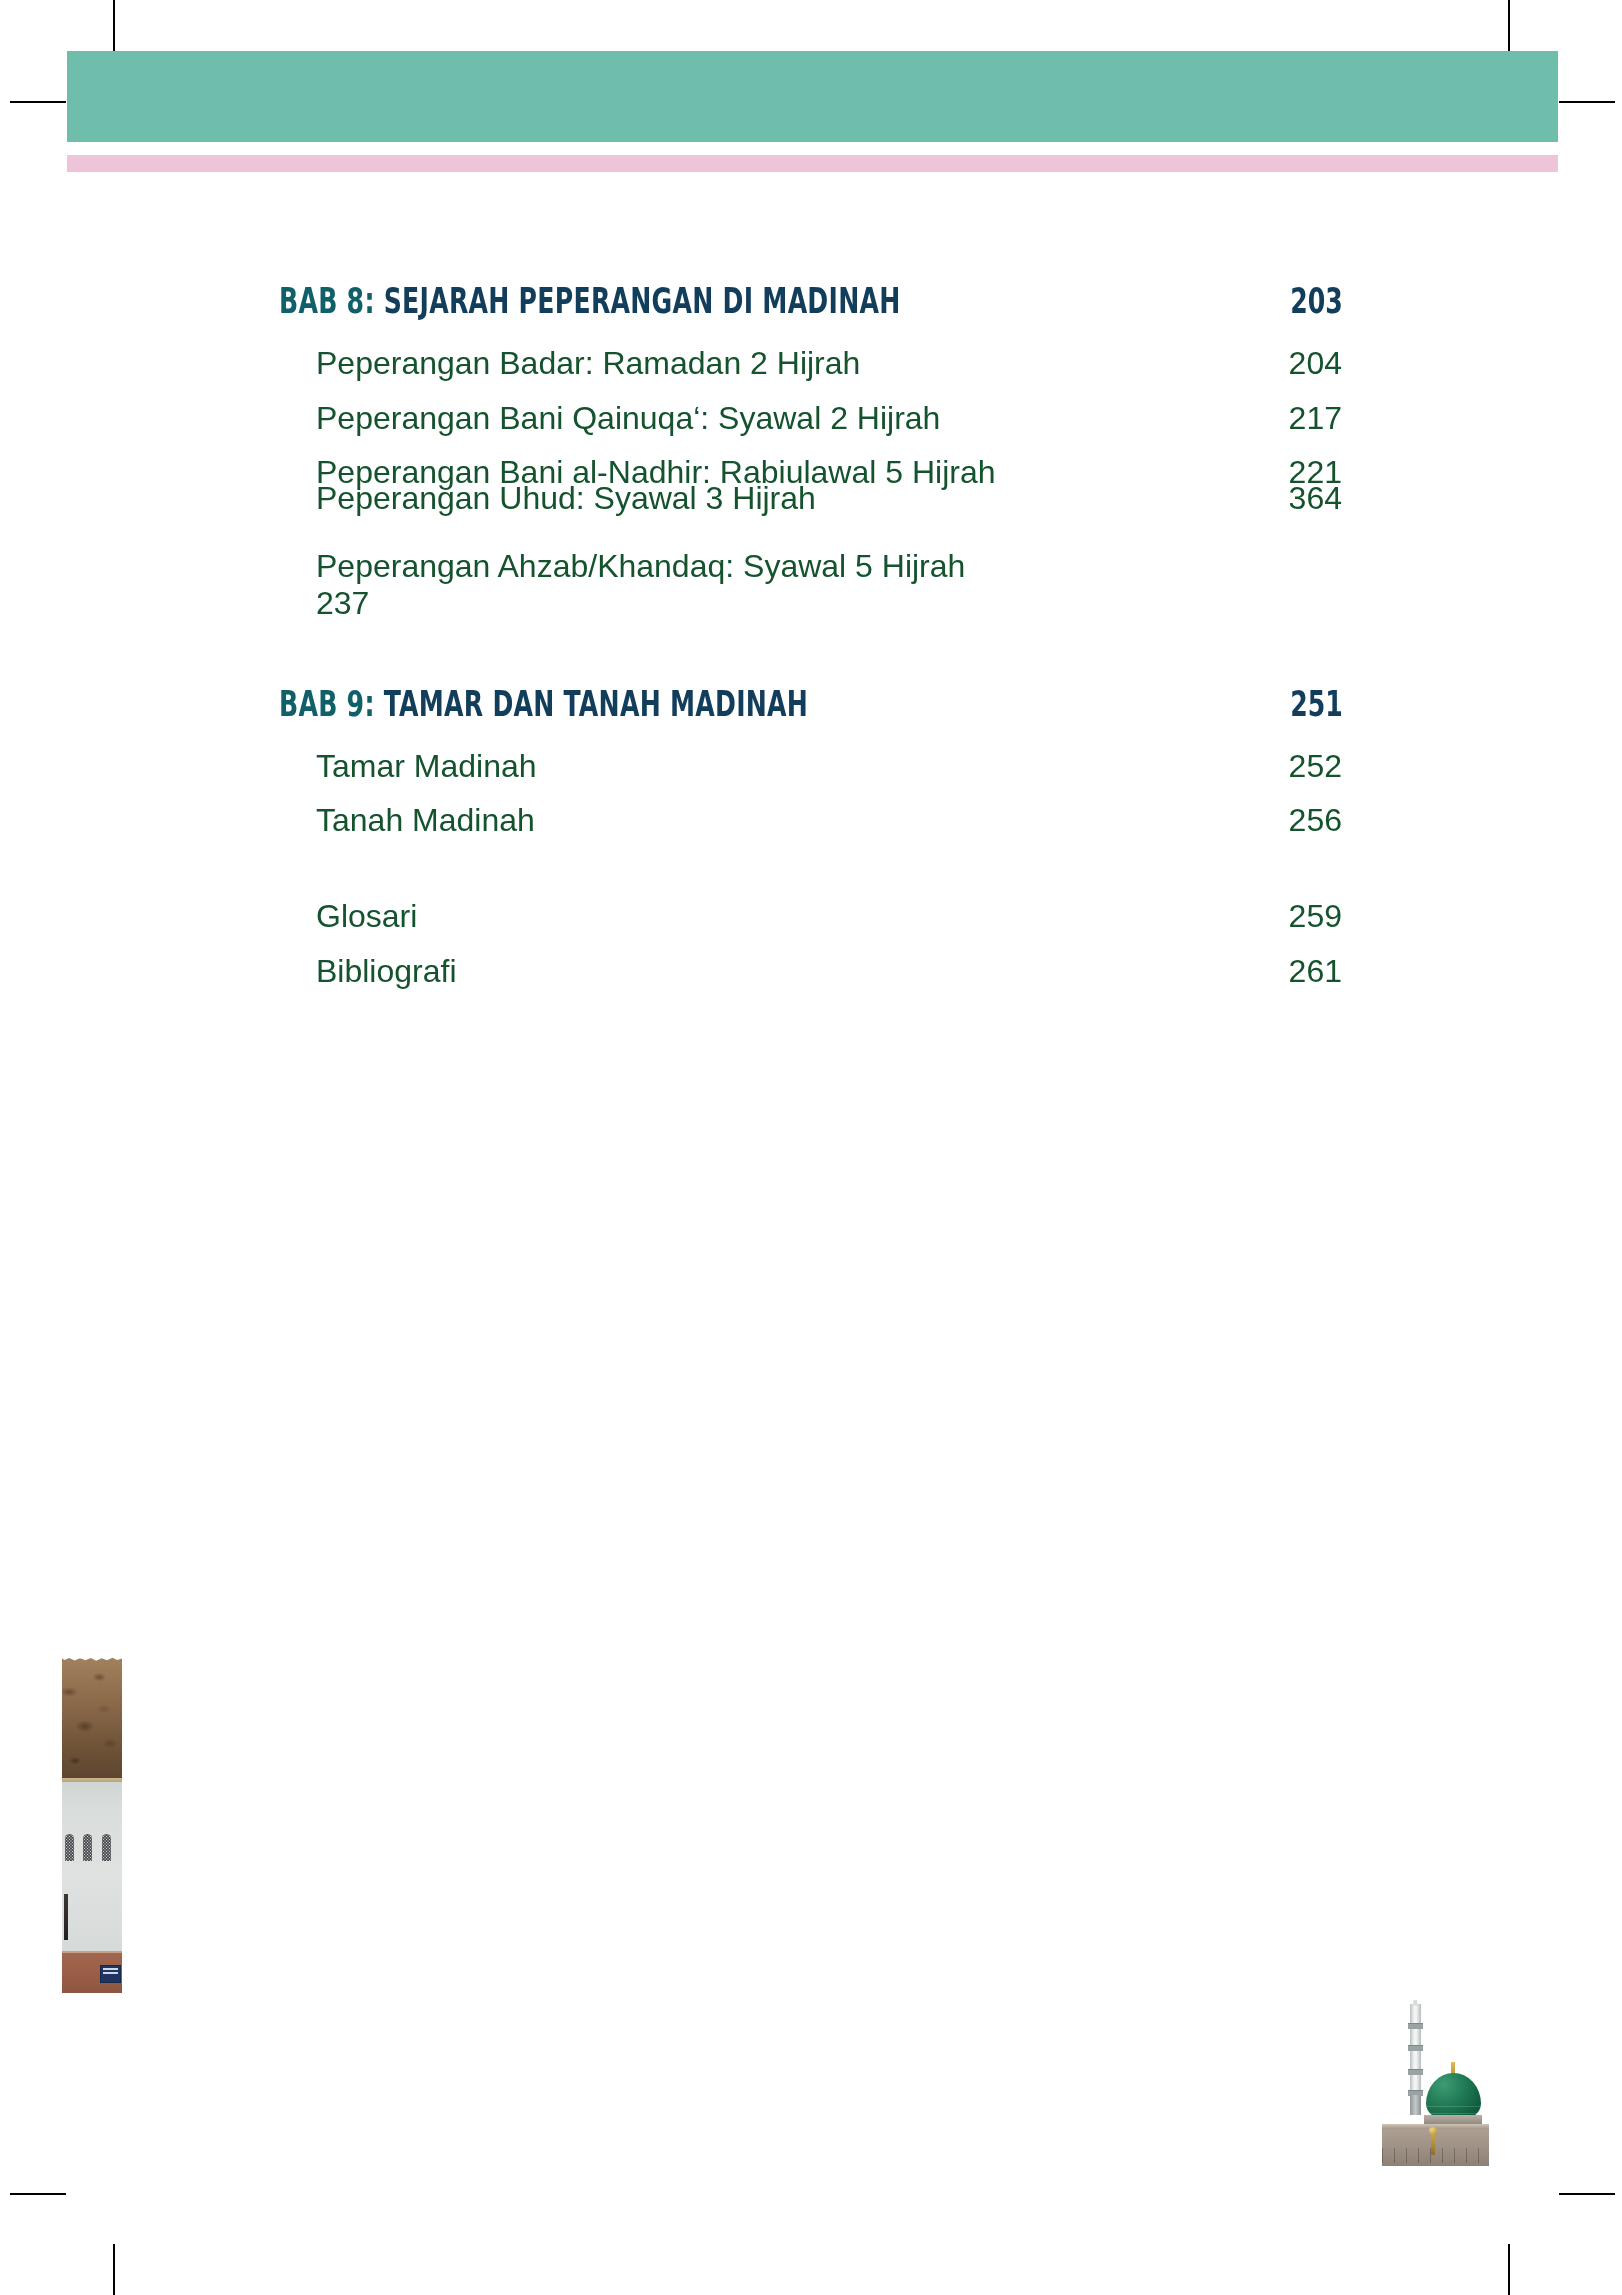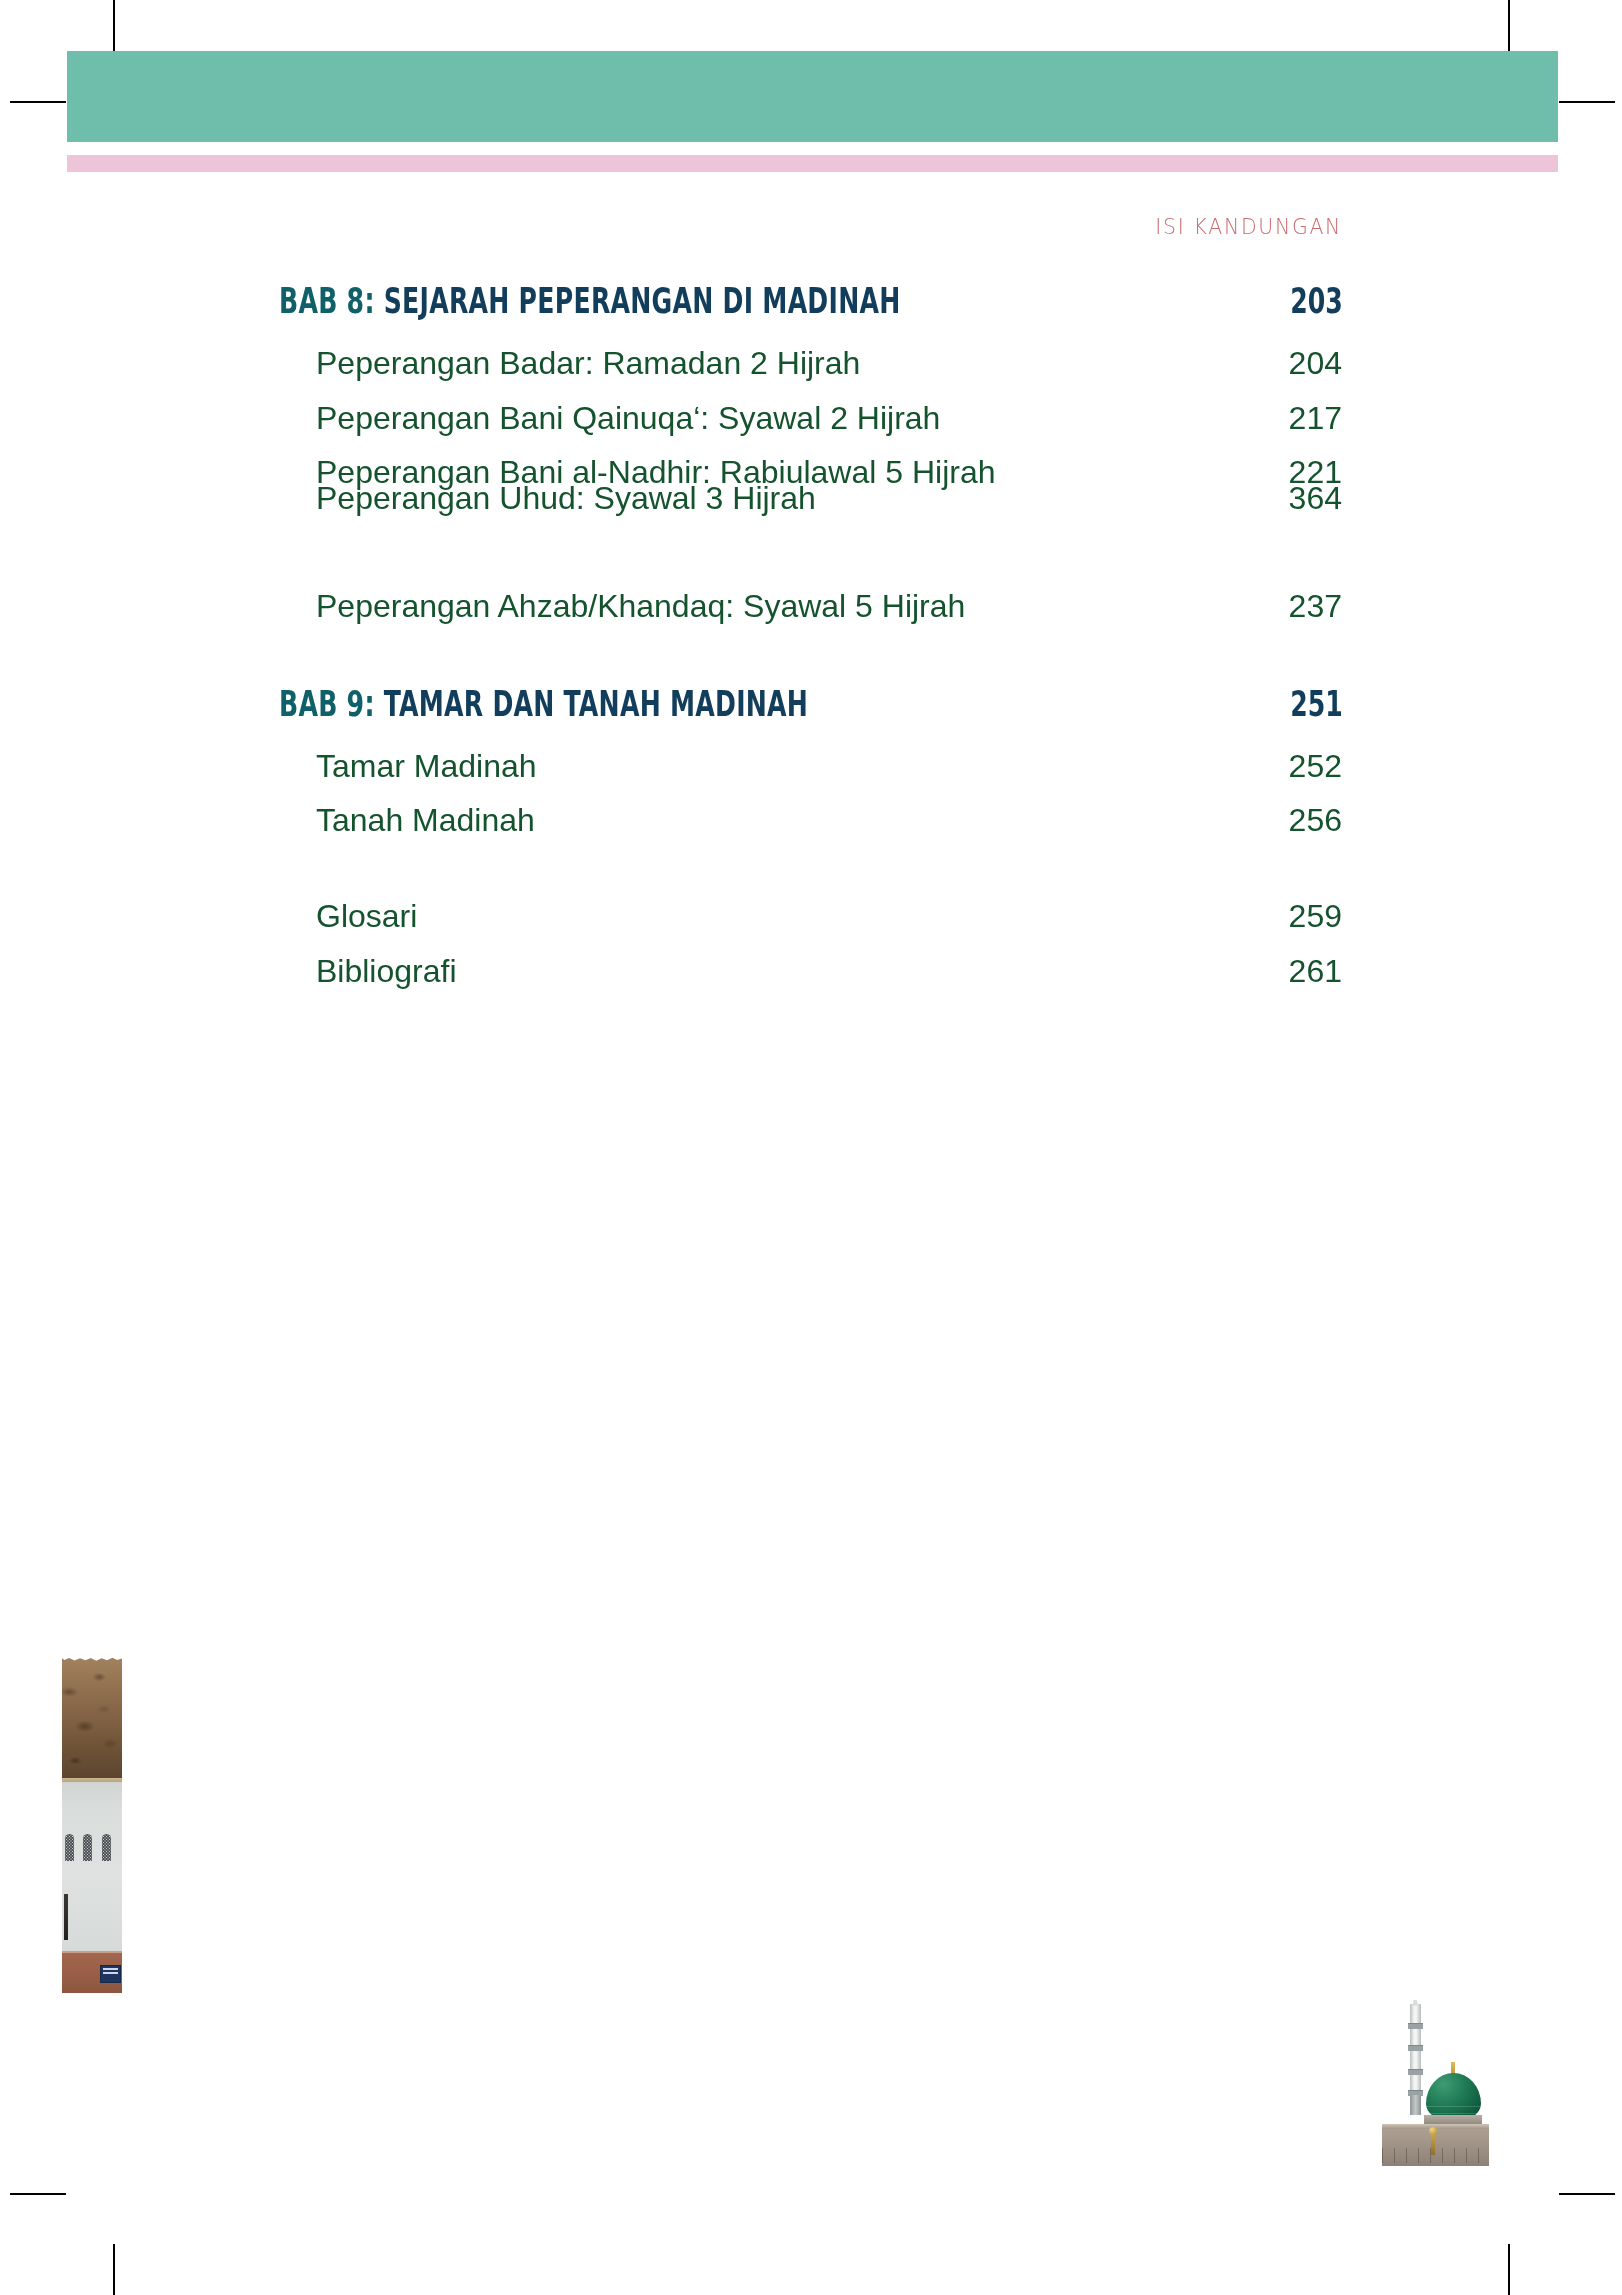--- a/index.html
+++ b/index.html
@@ -354,21 +354,20 @@
   <div class="crop v crop-tr-v"></div>
   <div class="crop h crop-tr-h"></div>
   <div class="crop v crop-bl-v"></div>
   <div class="crop h crop-bl-h"></div>
   <div class="crop v crop-br-v"></div>
   <div class="crop h crop-br-h"></div>
 
   <div class="bar bar-teal"></div>
   <div class="bar bar-pink"></div>
 
-  <div class="running-head">ISI KANDUNGAN</div>
 
   <div id="toc">
       <div class="chapter-row" style="top: 281px;">
         <div class="chapter-title"><span class="chapter-label">BAB 8: </span><span class="chapter-name">SEJARAH PEPERANGAN DI MADINAH</span></div>
         <div class="chapter-page">203</div>
       </div>
       <div class="entry-row" style="top: 345px;">
         <div class="entry-title">Peperangan Badar: Ramadan 2 Hijrah</div>
         <div class="entry-page">204</div>
       </div>
@@ -377,21 +376,21 @@
         <div class="entry-page">217</div>
       </div>
       <div class="entry-row" style="top: 454px;">
         <div class="entry-title">Peperangan Bani al-Nadhir: Rabiulawal 5 Hijrah</div>
         <div class="entry-page">221</div>
       </div>
       <div class="entry-row" style="top: 480px;">
         <div class="entry-title">Peperangan Uhud: Syawal 3 Hijrah</div>
         <div class="entry-page">364</div>
       </div>
-      <div class="entry-row" style="top: 588px;">
+      <div class="entry-row" style="top: 548px; flex-direction: column;">
         <div class="entry-title">Peperangan Ahzab/Khandaq: Syawal 5 Hijrah</div>
         <div class="entry-page">237</div>
       </div>
       <div class="chapter-row" style="top: 684px;">
         <div class="chapter-title"><span class="chapter-label">BAB 9: </span><span class="chapter-name">TAMAR DAN TANAH MADINAH</span></div>
         <div class="chapter-page">251</div>
       </div>
       <div class="entry-row" style="top: 748px;">
         <div class="entry-title">Tamar Madinah</div>
         <div class="entry-page">252</div>

